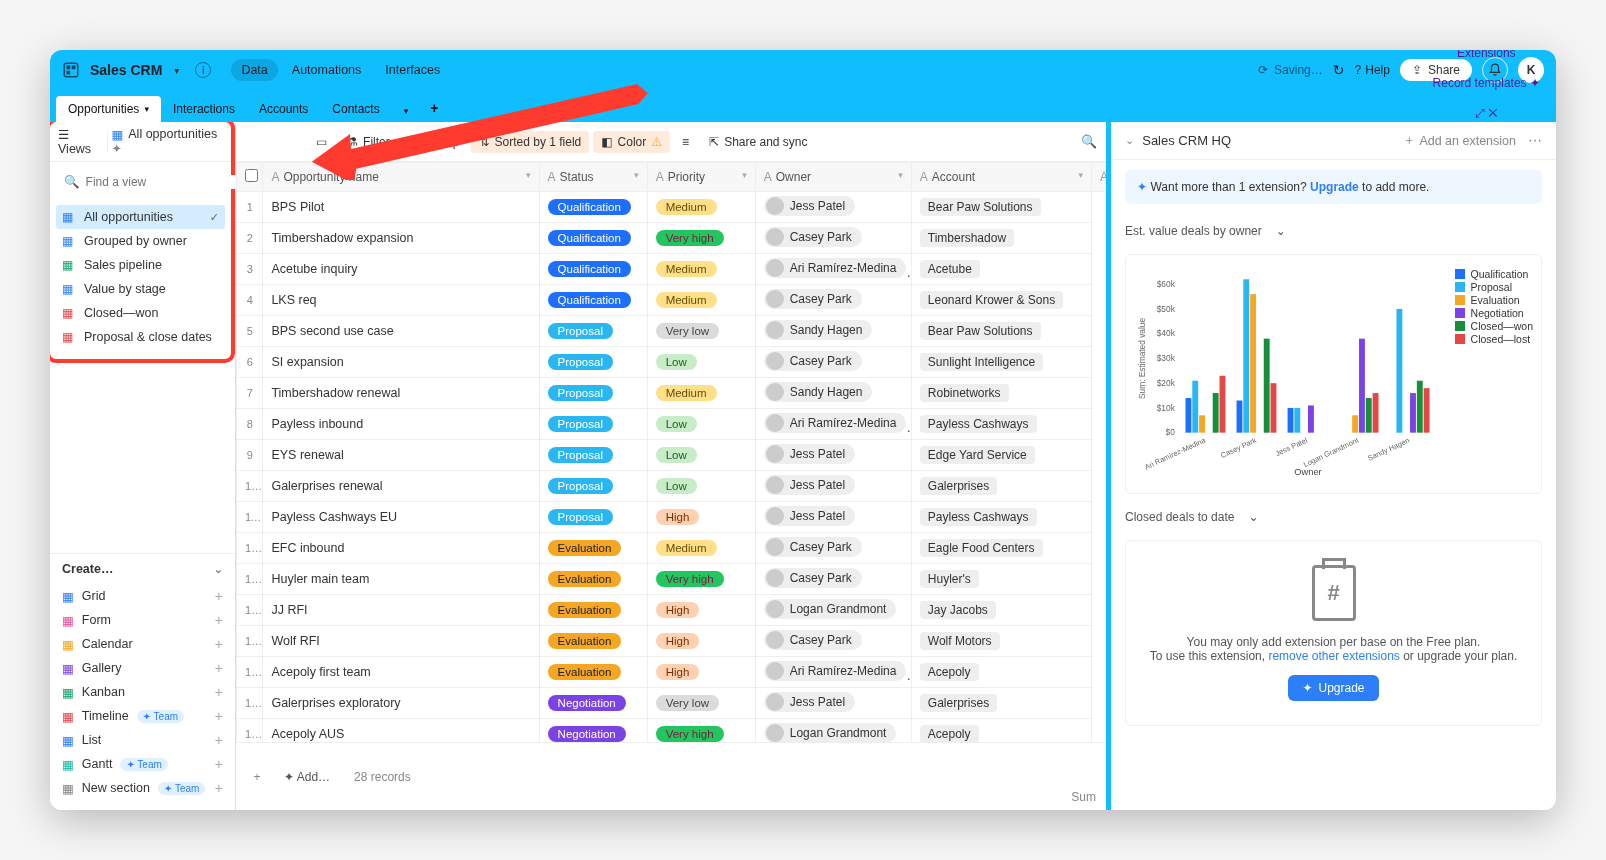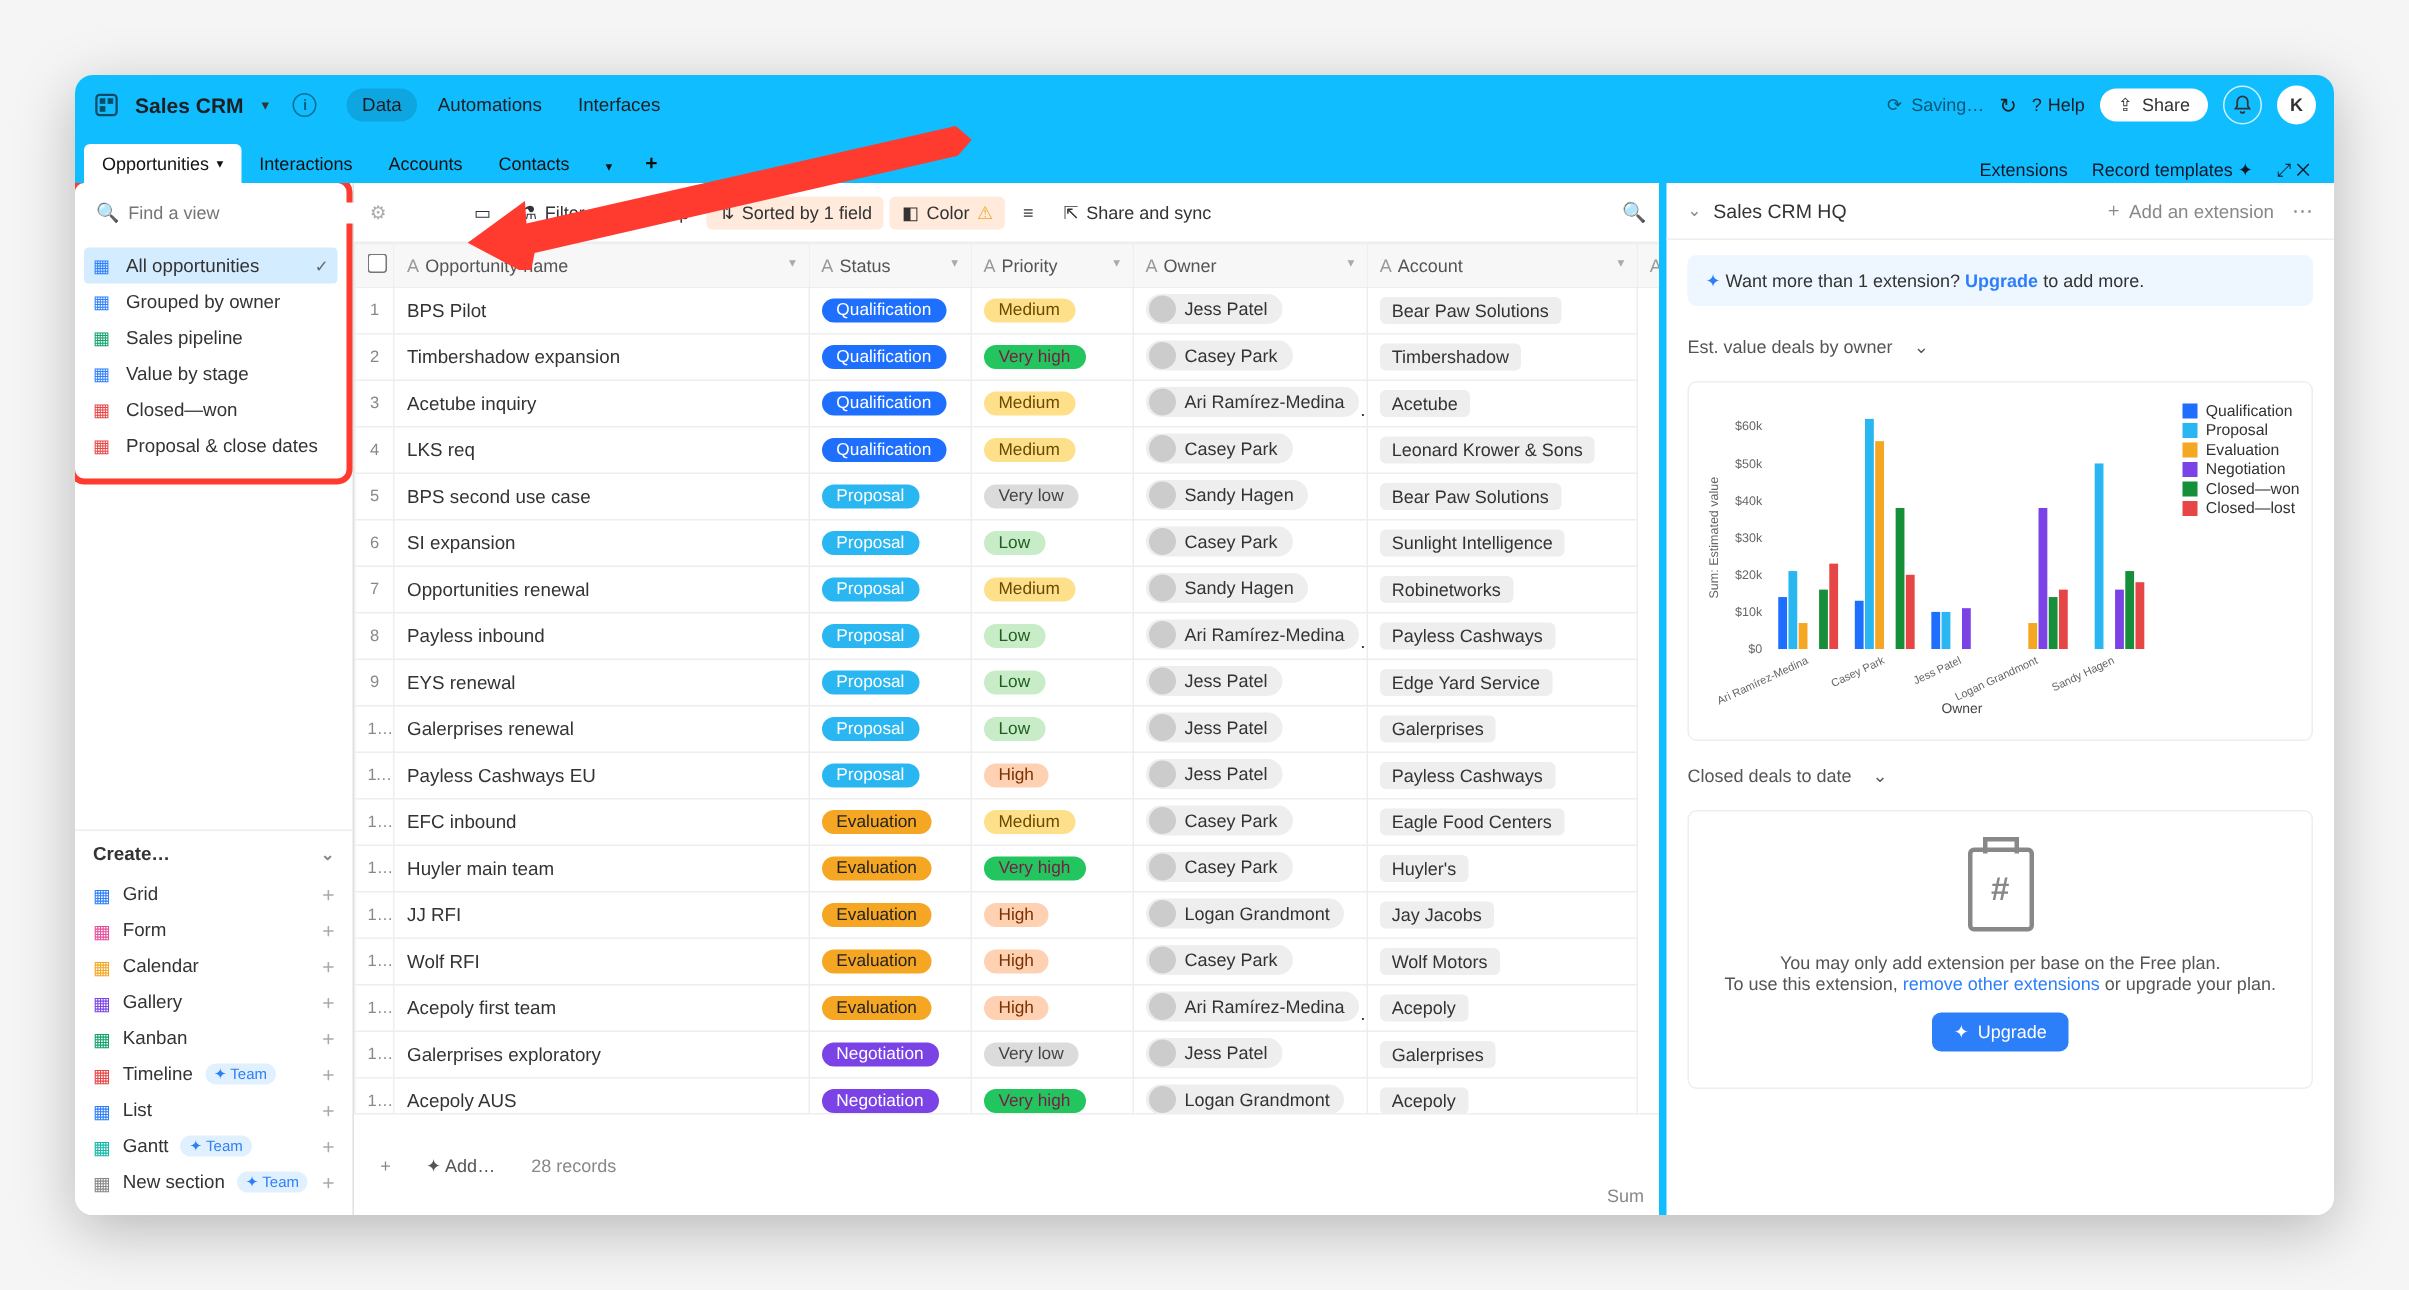--- a/index.html
+++ b/index.html
@@ -22,21 +22,21 @@
 .topbar .share-btn { background:#fff; border-radius:14px; padding:4px 12px; font-size:12px; font-weight:500; display:flex;align-items:center;gap:6px; color:#333;}
 .topbar .bell { width:26px;height:26px;border:1.5px solid rgba(255,255,255,.8); border-radius:50%; display:flex;align-items:center;justify-content:center; color:#333;}
 .topbar .avatar { width:26px;height:26px; background:#fff; border-radius:50%; display:flex;align-items:center;justify-content:center; font-weight:600; color:#333; font-size:12px;}
 
 
 .tablebar { background:#10bdff; height:32px; display:flex; align-items:flex-end; padding: 0 6px; gap:0;}
 .tablebar .tab { padding: 6px 12px; font-size:12px; color:#111; background:transparent; display:flex;align-items:center;gap:5px; cursor:pointer; border-top-left-radius:4px; border-top-right-radius:4px;}
 .tablebar .tab.active { background:#fff; border-top-left-radius:4px; border-top-right-radius:4px; font-weight:500;}
 .tablebar .tab .chev { font-size:9px; }
 .tablebar .add { padding:6px 10px; font-size:14px; font-weight:600;}
-.tablebar .right { margin-left:auto; display:flex; align-items:center; gap:16px; padding:0 10px 2px; font-size:12px; color:#0f172a;}
+.tablebar .right { margin-left:auto; display:flex; align-items:center; gap:16px; padding:0 10px 2px; font-size:12px; color:#4c1d95;flex-direction:column;}
 
 
 .content-area { flex:1; display:flex; overflow:hidden; }
 
 
 .sidebar { width:186px; background:#fff; border-right:1px solid #e0e0e0; display:flex; flex-direction:column; font-size:12.5px; }
 .redbox { border:4px solid #ff3b30; border-radius:10px; margin:-4px 0 0 -4px; padding:0; }
 .sb-searchwrap { padding: 8px 10px; }
 .sb-searchwrap .search { display:flex; align-items:center; gap:6px; color:#999; padding:4px 4px;}
 .sb-searchwrap input { border:none; outline:none; flex:1; font-size:12px; }
@@ -194,20 +194,25 @@
 
   <div class="content-area">
 
     <svg class="arrow" viewBox="0 0 340 100">
       <defs></defs>
       <polygon points="0,70 40,45 40,60 330,15 340,25 330,35 44,80 40,95" fill="#ff3b30" transform="rotate(-4 170 50)"></polygon>
     </svg>
 
     <div class="sidebar">
       <div class="redbox">
+        <div class="toolbar-left-box" style="border-bottom:1px solid #eee; height:40px; padding:0 8px;">
+          <span class="vpill light"><span>☰</span> <span>Views</span></span>
+          <span style="width:1px;height:20px;background:#eee;"></span>
+          <span class="vpill light"><span class="ic" style="color:#2d7ff9">▦</span> <span>All opportunities</span> <span style="color:#888">✦</span></span>
+        </div>
         <div class="sb-searchwrap">
           <div class="search">
             <span>🔍</span>
             <input placeholder="Find a view" style="">
             <span style="color:#aaa">⚙</span>
           </div>
         </div>
         <div class="viewlist" id="viewlist">
             <div class="vitem active">
               <span class="vicon" style="color:#2d7ff9">▦</span>
@@ -384,21 +389,21 @@
               <tr>
                 <td class="rownum">6</td>
                 <td>SI expansion</td>
                 <td><span class="pill proposal">Proposal</span></td>
                 <td><span class="pri low">Low</span></td>
                 <td><span class="ownerchip"><span class="av"></span>Casey Park</span></td>
                 <td><span class="acctchip">Sunlight Intelligence</span></td>
               </tr>
               <tr>
                 <td class="rownum">7</td>
-                <td>Opportunities renewal</td>
+                <td>Timbershadow renewal</td>
                 <td><span class="pill proposal">Proposal</span></td>
                 <td><span class="pri medium">Medium</span></td>
                 <td><span class="ownerchip"><span class="av"></span>Sandy Hagen</span></td>
                 <td><span class="acctchip">Robinetworks</span></td>
               </tr>
               <tr>
                 <td class="rownum">8</td>
                 <td>Payless inbound</td>
                 <td><span class="pill proposal">Proposal</span></td>
                 <td><span class="pri low">Low</span></td>

